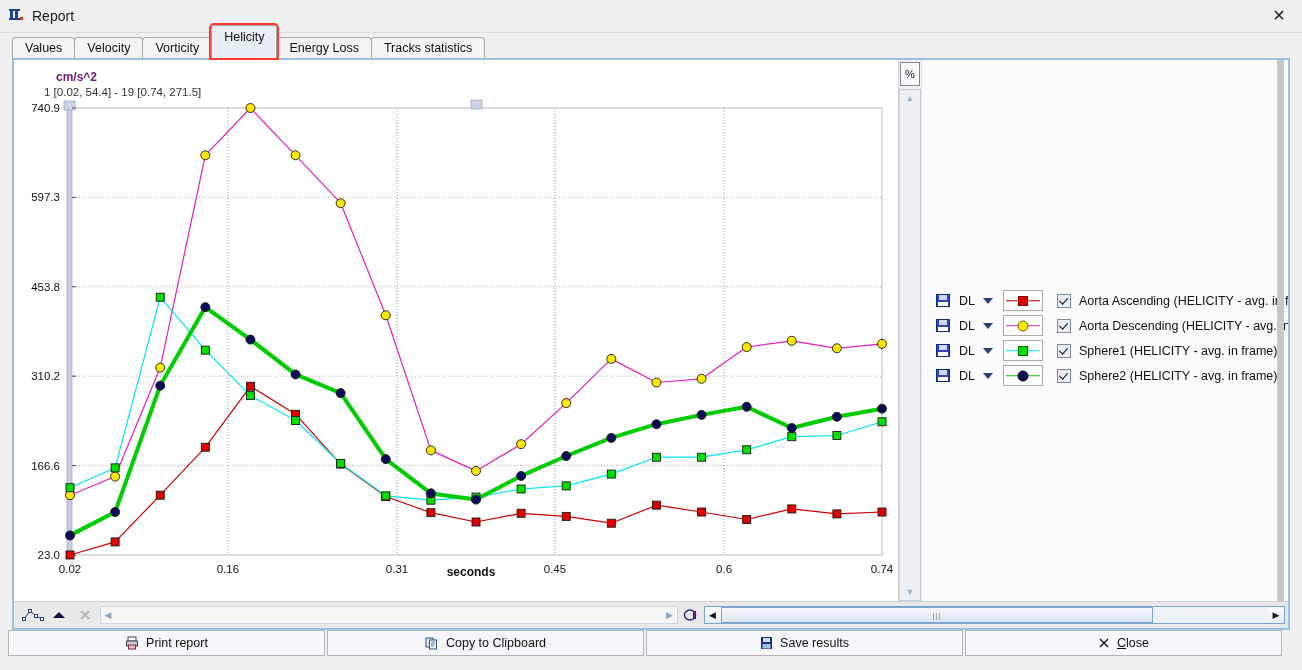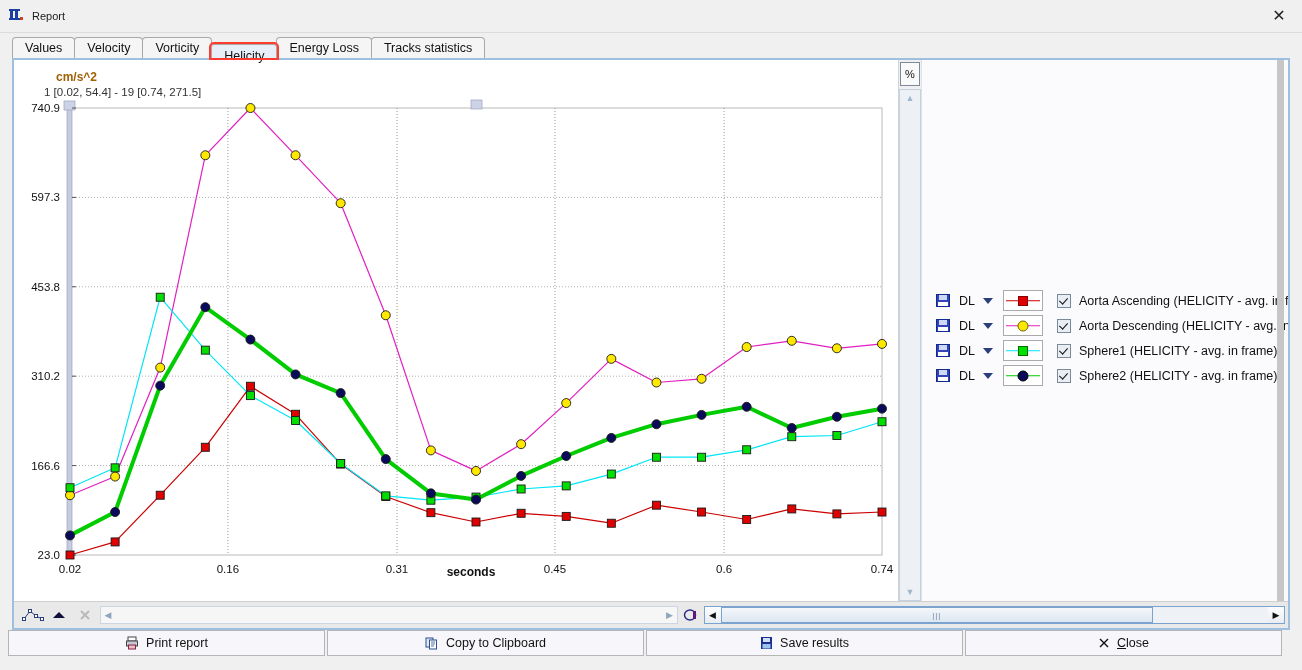--- a/index.html
+++ b/index.html
@@ -27,21 +27,21 @@
     flex: 0 0 32px;
     position: relative;
   }
   .title-icon {
     width: 18px; height: 18px;
     margin-left: 8px; margin-right: 6px;
     position: relative;
     flex: 0 0 18px;
   }
   .title-text {
-    font-size: 11px;
+    font-size: 14px;
     color: #1a1a1a;
   }
   .titlebar-close {
     position: absolute;
     right: 0; top: 0;
     width: 46px; height: 31px;
     display: flex; align-items: center; justify-content: center;
     cursor: pointer;
     font-size: 16px;
     color: #222;
@@ -70,21 +70,21 @@
     border-radius: 4px 4px 0 0;
     margin-right: -1px;
     position: relative;
     cursor: pointer;
     white-space: nowrap;
     box-sizing: border-box;
   }
   .tab.active {
     background: #e8eef7;
     z-index: 3;
-    height: 14px;
+    height: 33px;
     line-height: 22px;
   }
   .tab.highlight {
     outline: 2px solid #ff3b30;
     outline-offset: 0px;
     z-index: 5;
     border-radius: 3px 3px 0 0;
   }
 
   
@@ -109,21 +109,21 @@
     position: relative;
     width: 884px;
     flex: 0 0 884px;
     background: #fff;
     min-height: 0;
   }
   .unit-label {
     position: absolute;
     left: 42px; top: 10px;
     font-size: 12px; font-weight: bold;
-    color: #a16207;
+    color: #701a75;
   }
   .range-label {
     position: absolute;
     left: 0; right: 0;
     top: 26px;
     text-align: left;
     font-size: 11.5px;
     color: #333;
     padding-left: 30px;
   }

